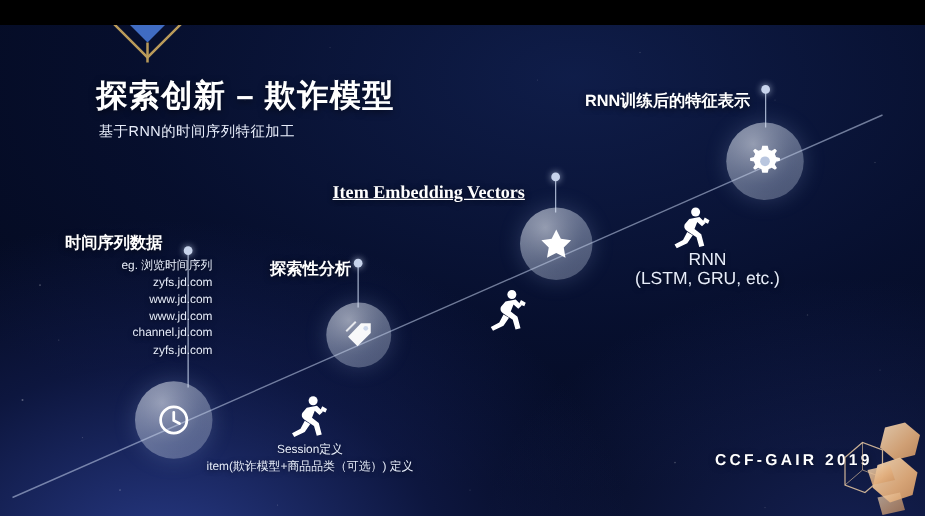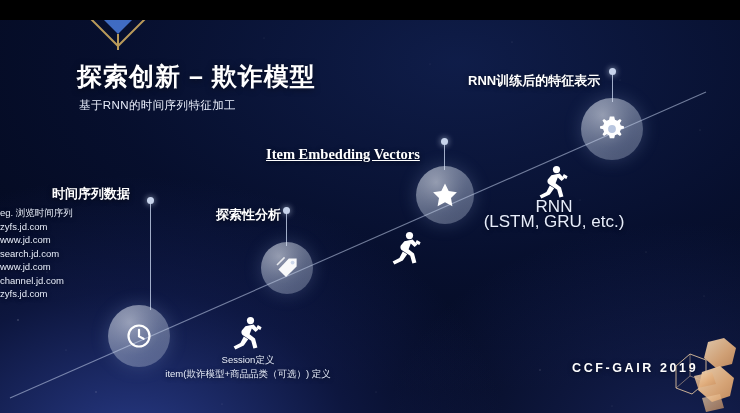--- a/index.html
+++ b/index.html
@@ -106,21 +106,21 @@
   }
   .body-txt {
     position: absolute;
     font-size: 9.5px;
     line-height: 13.5px;
     color: #e7edfa;
     white-space: nowrap;
     text-shadow: 0 1px 4px rgba(0,0,0,0.5);
   }
   .center { text-align: center; }
-  .right  { text-align: left; }
+  .right  { text-align: right; padding-left: 28px; }
 
   .runner { position: absolute; }
 
   
   .logo-text {
     position: absolute;
     left: 572px;
     top: 341px;
     font-size: 12.5px;
     font-weight: bold;
@@ -192,21 +192,20 @@
       <path d="M13 6.8 L13 13.4 L17.6 15.8" fill="none" stroke="#ffffff" stroke-width="2.2" stroke-linecap="round"></path>
     </svg>
   </div>
 
   <div class="hdr" style="left:52px; top:165px;">时间序列数据</div>
 
   <div class="body-txt right" style="left:0px; top:186px; width:142px;">
     <div>eg. 浏览时间序列</div>
     <div>zyfs.jd.com</div>
     <div>www.jd.com</div>
-    <div>search.jd.com</div>
     <div>www.jd.com</div>
     <div>channel.jd.com</div>
     <div>zyfs.jd.com</div>
   </div>
 
   <svg class="runner" style="left:232px; top:296px;" width="30" height="34" viewBox="0 0 30 34">
     <g fill="#ffffff">
       <circle cx="18.5" cy="4.6" r="3.6"></circle>
       <path d="M13.4 10.2 L21.6 8.6 L26.4 13.4 L23.6 16.0 L19.8 12.6 L17.6 18.2 L23.0 22.4 L25.4 31.6 L21.4 32.6 L19.2 24.8 L11.4 19.6 C9.4 18.2 9.0 16.2 9.8 14.4 Z"></path>
       <path d="M11.8 20.6 L8.4 27.0 L1.6 30.6 L3.4 33.6 L11.8 29.6 L16.2 23.2 Z"></path>
@@ -254,21 +253,21 @@
   <div class="hdr hdr-serif" style="left:266px; top:126px;text-decoration:underline;">Item Embedding Vectors</div>
 
   <svg class="runner" style="left:538px; top:145px;" width="30" height="34" viewBox="0 0 30 34">
     <g fill="#ffffff">
       <circle cx="18.5" cy="4.6" r="3.6"></circle>
       <path d="M13.4 10.2 L21.6 8.6 L26.4 13.4 L23.6 16.0 L19.8 12.6 L17.6 18.2 L23.0 22.4 L25.4 31.6 L21.4 32.6 L19.2 24.8 L11.4 19.6 C9.4 18.2 9.0 16.2 9.8 14.4 Z"></path>
       <path d="M11.8 20.6 L8.4 27.0 L1.6 30.6 L3.4 33.6 L11.8 29.6 L16.2 23.2 Z"></path>
       <path d="M25.8 9.0 L29.6 11.2 L28.4 14.0 L24.2 12.2 Z"></path>
     </g>
   </svg>
-  <div class="body-txt center" style="left:468px; top:180px; width:172px; line-height:14.5px; font-size:17px;">
+  <div class="body-txt center" style="left:480px; top:180px; width:172px; line-height:14.5px; font-size:14px;">
     <div>RNN</div>
     <div>(LSTM, GRU, etc.)</div>
   </div>
 
   <div class="stem" style="left:612px; top:52px; height:30px;"></div>
   <div class="stem-dot" style="left:609px; top:48px;"></div>
 
   <div class="node" style="left:581px; top:78px; width:62px; height:62px;">
     <svg width="28" height="28" viewBox="0 0 28 28">
       <path fill="#ffffff" d="M14 1.6 l2.2 0 0.75 3.1 a9.4 9.4 0 0 1 2.35 0.98 l2.7-1.7 1.55 1.55 -1.7 2.7 a9.4 9.4 0 0 1 0.98 2.35 l3.1 0.75 0 2.2 -3.1 0.75 a9.4 9.4 0 0 1 -0.98 2.35 l1.7 2.7 -1.55 1.55 -2.7-1.7 a9.4 9.4 0 0 1 -2.35 0.98 l-0.75 3.1 -2.2 0 -2.2 0 -0.75-3.1 a9.4 9.4 0 0 1 -2.35-0.98 l-2.7 1.7 -1.55-1.55 1.7-2.7 a9.4 9.4 0 0 1 -0.98-2.35 l-3.1-0.75 0-2.2 3.1-0.75 a9.4 9.4 0 0 1 0.98-2.35 l-1.7-2.7 1.55-1.55 2.7 1.7 a9.4 9.4 0 0 1 2.35-0.98 l0.75-3.1 z"></path>

